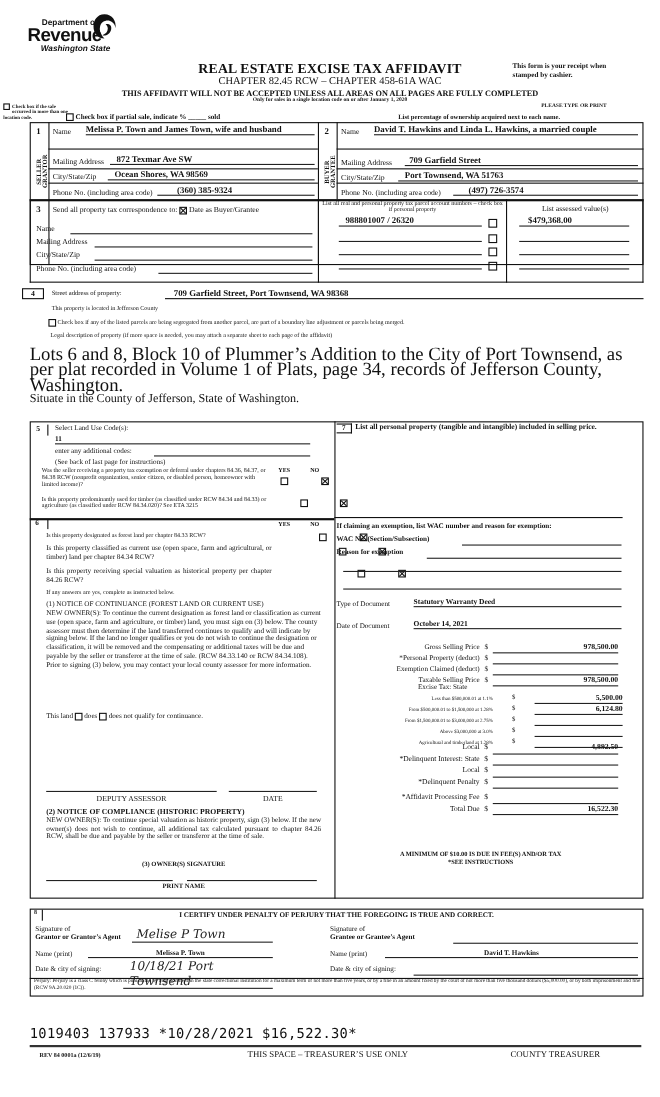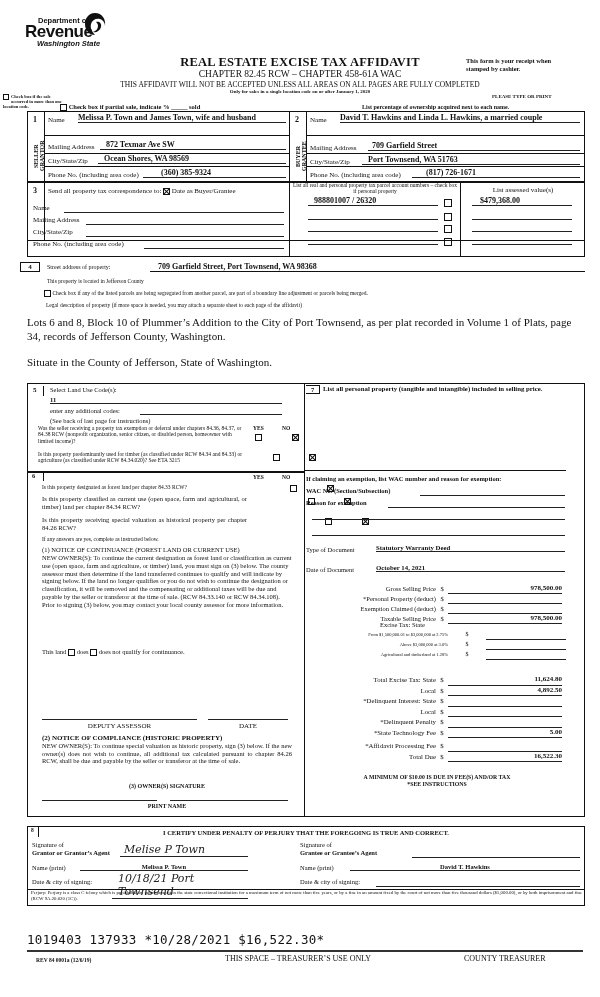--- a/index.html
+++ b/index.html
@@ -15,37 +15,37 @@
     .sq { display: inline-block; width: 8px; height: 8px; border: 1px solid #111; vertical-align: middle; }
 
     
     .logo-dept { left: 38px; top: 16px; font-family: "Liberation Sans", sans-serif; font-size: 7.5px; font-weight: bold; }
     .logo-rev { left: 25px; top: 22px; font-family: "Liberation Sans", sans-serif; font-size: 17px; font-weight: bold; letter-spacing: -0.5px; }
     .logo-wa { left: 37px; top: 39px; font-family: "Liberation Sans", sans-serif; font-size: 7.5px; font-style: italic; font-weight: bold; }
     .logo-mark { left: 84px; top: 12px; width: 22px; height: 24px; }
 
     .title { left: 0; width: 600px; text-align: center; top: 55px; font-size: 12.5px; font-weight: bold; letter-spacing: 0.2px; }
     .sub1 { left: 0; width: 600px; text-align: center; top: 69px; font-size: 9.5px; }
-    .sub2 { left: 0; width: 600px; text-align: center; top: 80px; font-size: 7.5px; font-weight: normal; }
+    .sub2 { left: 0; width: 600px; text-align: center; top: 80px; font-size: 7.5px; font-weight: bold; }
     .sub3 { left: 0; width: 600px; text-align: center; top: 89px; font-size: 5px; font-weight: bold; }
     .receipt { left: 466px; top: 57px; width: 110px; font-size: 6.5px; font-weight: bold; line-height: 8px; }
     .please { left: 492px; top: 94px; font-size: 5px; font-weight: bold; }
     .multi-loc { left: 3px; top: 94px; font-size: 4.5px; font-weight: bold; line-height: 5px; }
     .partial { left: 60px; top: 103px; font-size: 6.5px; font-weight: bold; }
     .pct { left: 362px; top: 104px; font-size: 6px; font-weight: bold; }
 
     
     .box12 { left: 27px; top: 111px; width: 558px; height: 130px; border: 1.5px solid #111; }
     .divider-v { left: 289px; top: 111px; width: 1px; height: 130px; background: #111; }
     .hline { height: 1px; background: #111; }
     .vlabel { writing-mode: vertical-rl; transform: rotate(180deg); font-size: 6px; font-weight: bold; text-align: center; line-height: 6px; }
     .num { font-size: 8px; font-weight: bold; }
     .lab { font-size: 7px; }
     .val { font-size: 8px; font-weight: bold; }
-    .legal { left: 27px; top: 302px; width: 560px; font-size: 11px; line-height: 14px; }
+    .legal { left: 27px; top: 302px; width: 560px; font-size: 17px; line-height: 14px; }
     .situate { left: 27px; top: 356px; font-size: 11px; }
 
     .box57 { left: 27px; top: 383px; width: 558px; height: 434px; border-top: 1.5px solid #111; border-left: 1.5px solid #111; border-right: 1.5px solid #111; border-bottom: 1.5px solid #111; }
     .small { font-size: 5.5px; line-height: 6.3px; }
     .txt65 { font-size: 6.5px; line-height: 7.8px; }
     .calc-lab { text-align: right; }
     .money { text-align: right; font-weight: bold; font-size: 7px; }
 
     .box8 { left: 27px; top: 826px; width: 558px; height: 80px; border: 1.5px solid #111; }
     .stamp { left: 27px; top: 932px; font-family: "DejaVu Sans Mono", monospace; font-size: 12.5px; letter-spacing: 0.3px; }
@@ -111,21 +111,21 @@
 <div class="abs lab" style="left:310px;top:116px;">Name</div>
 <div class="abs val ul" style="left:340px;top:113px;width:240px;">David T. Hawkins and Linda L. Hawkins, a married couple</div>
 <div class="abs hline" style="left:306px;top:135px;width:279px;"></div>
 <div class="abs lab" style="left:310px;top:144px;">Mailing Address</div>
 <div class="abs val ul" style="left:368px;top:141px;width:212px;padding-left:4px;">709 Garfield Street</div>
 <div class="abs hline" style="left:306px;top:153px;width:279px;"></div>
 <div class="abs lab" style="left:310px;top:158px;">City/State/Zip</div>
 <div class="abs val ul" style="left:362px;top:155px;width:218px;padding-left:6px;">Port Townsend, WA 51763</div>
 <div class="abs hline" style="left:306px;top:166px;width:279px;"></div>
 <div class="abs lab" style="left:310px;top:171px;">Phone No. (including area code)</div>
-<div class="abs val ul" style="left:412px;top:168px;width:168px;padding-left:14px;">(817) 726-1671</div>
+<div class="abs val ul" style="left:412px;top:168px;width:168px;padding-left:14px;">(497) 726-3574</div>
 
 
 <div class="abs num" style="left:33px;top:186px;">3</div>
 <div class="abs lab" style="left:48px;top:187px;">
   <span>Send all property tax correspondence to:</span>
   <span class="cb x"></span>
   <span>Date as Buyer/Grantee</span>
 </div>
 <div class="abs lab" style="left:33px;top:204px;">Name</div>
 <div class="abs ul" style="left:64px;top:212px;width:220px;height:1px;"></div>
@@ -262,66 +262,66 @@
   <div style="display:flex;">
       <span class="calc-lab" style="width:130px;">Taxable Selling Price</span>
       <span style="width:12px;text-align:center;">$</span>
       <span class="money ul" style="width:114px;">978,500.00</span>
     </div>
 </div>
 <div class="abs" style="left:380px;top:621px;font-size:6.5px;">Excise Tax:  State</div>
 
 <div class="abs" style="left:306px;top:630px;width:260px;font-size:4.5px;line-height:9px;">
   <div style="display:flex;">
+      <span class="calc-lab" style="width:142px;">Less than $500,000.01 at 1.1%</span>
+      <span style="width:38px;text-align:center;font-size:6px;">$</span>
+      <span class="money ul" style="width:80px;">5,500.00</span>
+    </div>
+  <div style="display:flex;">
+      <span class="calc-lab" style="width:142px;">From $500,000.01 to $1,500,000 at 1.28%</span>
+      <span style="width:38px;text-align:center;font-size:6px;">$</span>
+      <span class="money ul" style="width:80px;">6,124.80</span>
+    </div>
+  <div style="display:flex;">
       <span class="calc-lab" style="width:142px;">From $1,500,000.01 to $3,000,000 at 2.75%</span>
       <span style="width:38px;text-align:center;font-size:6px;">$</span>
       <span class="money ul" style="width:80px;">&nbsp;</span>
     </div>
   <div style="display:flex;">
       <span class="calc-lab" style="width:142px;">Above $3,000,000 at 3.0%</span>
       <span style="width:38px;text-align:center;font-size:6px;">$</span>
       <span class="money ul" style="width:80px;">&nbsp;</span>
     </div>
   <div style="display:flex;">
       <span class="calc-lab" style="width:142px;">Agricultural and timberland at 1.28%</span>
       <span style="width:38px;text-align:center;font-size:6px;">$</span>
       <span class="money ul" style="width:80px;">&nbsp;</span>
     </div>
 </div>
 
 <div class="abs" style="left:306px;top:675px;width:260px;font-size:6.8px;line-height:9.5px;">
   <div style="display:flex;">
-      <span class="calc-lab" style="width:130px;">Total Excise Tax: State</span>
-      <span style="width:12px;text-align:center;">$</span>
-      <span class="money ul" style="width:114px;">11,624.80</span>
-    </div>
-  <div style="display:flex;">
       <span class="calc-lab" style="width:130px;">Local</span>
       <span style="width:12px;text-align:center;">$</span>
       <span class="money ul" style="width:114px;">4,892.50</span>
     </div>
   <div style="display:flex;">
       <span class="calc-lab" style="width:130px;">*Delinquent Interest: State</span>
       <span style="width:12px;text-align:center;">$</span>
       <span class="money ul" style="width:114px;">&nbsp;</span>
     </div>
   <div style="display:flex;">
       <span class="calc-lab" style="width:130px;">Local</span>
       <span style="width:12px;text-align:center;">$</span>
       <span class="money ul" style="width:114px;">&nbsp;</span>
     </div>
   <div style="display:flex;">
       <span class="calc-lab" style="width:130px;">*Delinquent Penalty</span>
       <span style="width:12px;text-align:center;">$</span>
       <span class="money ul" style="width:114px;">&nbsp;</span>
-    </div>
-  <div style="display:flex;">
-      <span class="calc-lab" style="width:130px;">*State Technology Fee</span>
-      <span style="width:12px;text-align:center;">$</span>
-      <span class="money ul" style="width:114px;">5.00</span>
     </div>
   <div style="display:flex;margin-top:3px;">
       <span class="calc-lab" style="width:130px;">*Affidavit Processing Fee</span>
       <span style="width:12px;text-align:center;">$</span>
       <span class="money ul" style="width:114px;">&nbsp;</span>
     </div>
   <div style="display:flex;">
       <span class="calc-lab" style="width:130px;">Total Due</span>
       <span style="width:12px;text-align:center;">$</span>
       <span class="money ul" style="width:114px;">16,522.30</span>

